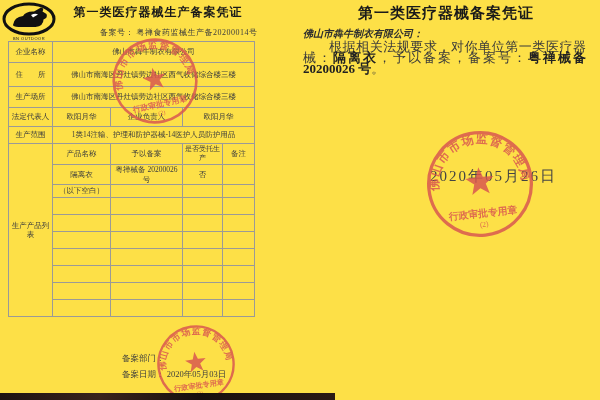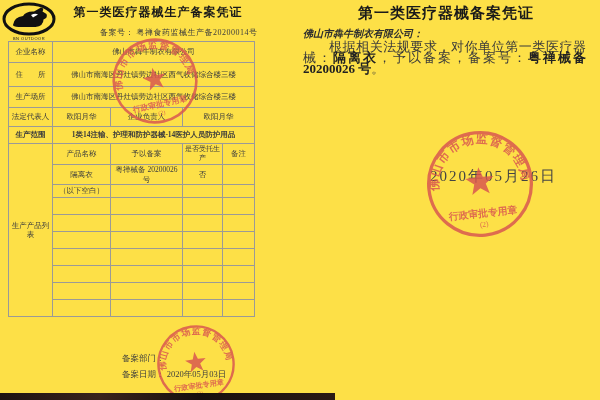--- a/index.html
+++ b/index.html
@@ -14,21 +14,21 @@
 
   
   .ltitle { position:absolute; left:58px; top:4px; width:200px; text-align:center;
             font-size:12px; font-weight:bold; color:#1a1a1a; letter-spacing:1px; }
   .lrecord { position:absolute; left:100px; top:27px; font-size:8px; color:#3d3d3d; letter-spacing:.5px; }
 
   table.main { position:absolute; left:8px; top:41px; width:246px; border-collapse:collapse; table-layout:fixed; }
   table.main td { border:1px solid #9b9a96; font-size:7.5px; color:#3d3d3d; text-align:center;
                   vertical-align:middle; padding:0 1px; overflow:hidden; line-height:1.25; }
   tr.r1 td { height:21px; } tr.r2 td { height:24px; } tr.r3 td { height:21px;margin-left:12px; }
-  tr.r4 td { height:19px; } tr.r5 td { height:17px;font-weight:bold; }
+  tr.r4 td { height:19px; } tr.r5 td { height:17px; }
   tr.rh td { height:21px; } tr.rp td { height:20px; } tr.rb td { height:13px; }
   tr.er td { height:17px; }
   td.lbl { font-size:8px; }
 
   .lfooter { position:absolute; left:122px; top:350px; font-size:8.5px; color:#3d3d3d; line-height:16px; }
   .lfooter .row { white-space:nowrap; }
 
   
   .rtitle { position:absolute; left:300px; top:4px; width:292px; text-align:center;
             font-size:15px; font-weight:bold; color:#1a1a1a; letter-spacing:1px; }

